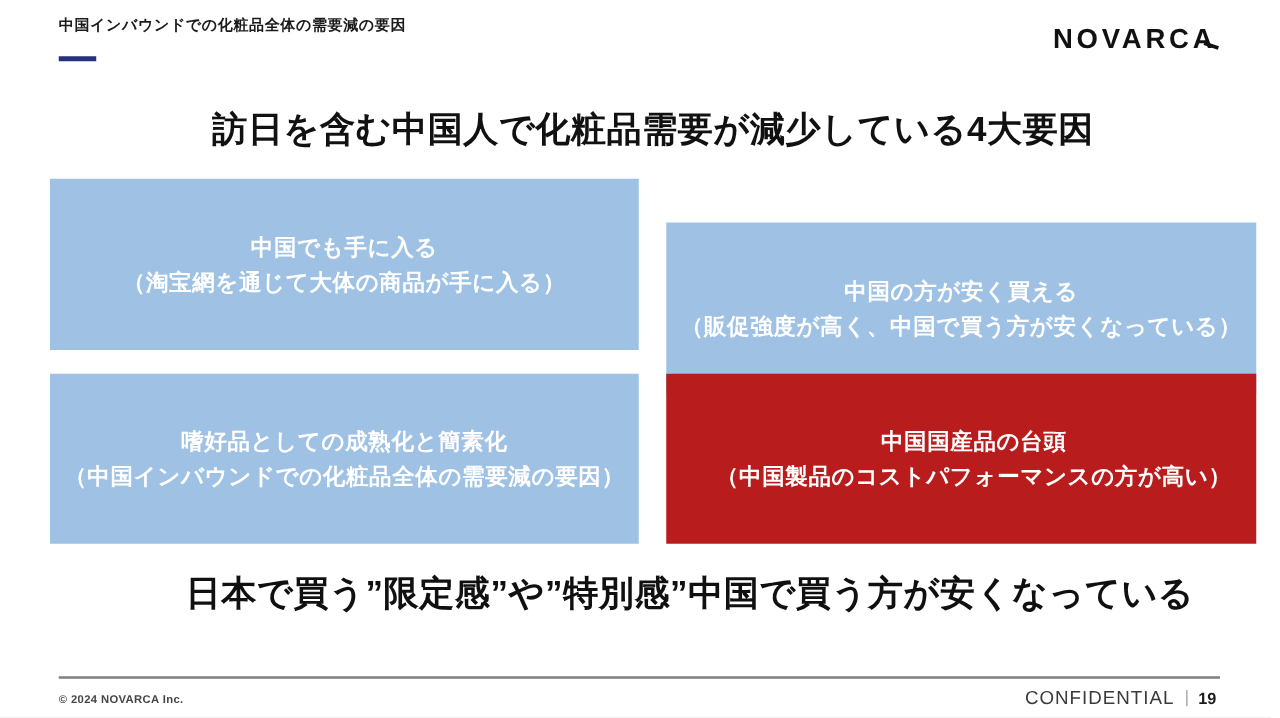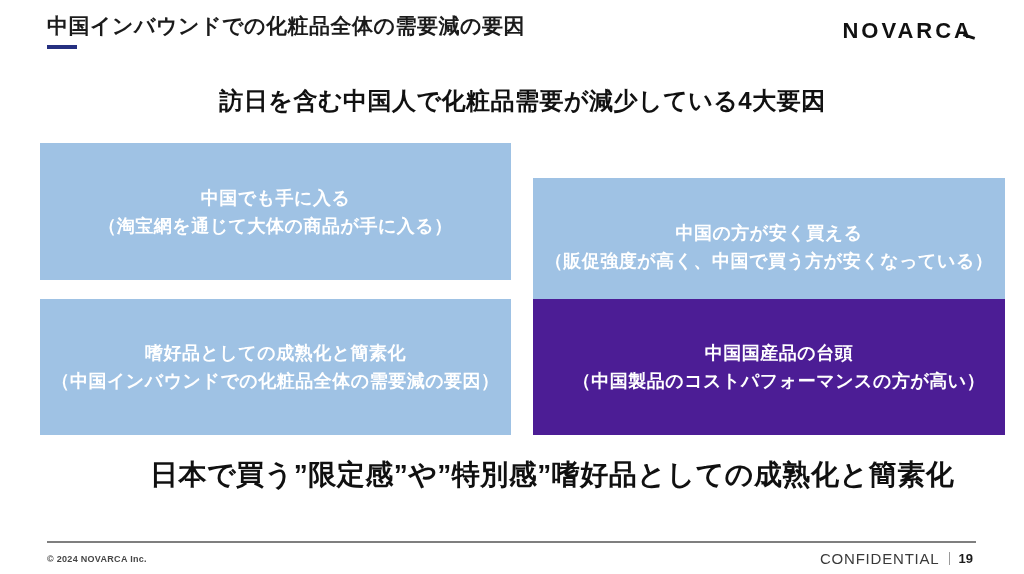--- a/index.html
+++ b/index.html
@@ -7,21 +7,21 @@
   body { font-family:"Liberation Sans","DejaVu Sans",sans-serif; }
   .slide {
     position:relative;
     width:1024px; height:574px;
     background:#ffffff;
     overflow:hidden;
     margin:0 auto;
   }
   .slide-title {
     position:absolute; left:47px; top:12px;
-    font-size:21px; font-weight:bold; color:#1b1b1b;
+    font-size:12px; font-weight:bold; color:#1b1b1b;
     letter-spacing:0.5px; white-space:nowrap;
   }
   .title-underline {
     position:absolute; left:47px; top:45px;
     width:30px; height:4px; background:#253080;
   }
   .logo {
     position:absolute; right:49px; top:18px;
     display:flex; align-items:center;
     color:#111111;
@@ -30,21 +30,21 @@
     font-size:22px; font-weight:bold; letter-spacing:3px;
   }
   .logo-tail {
     width:12px; height:3px; background:#111111;
     margin-left:-10px; margin-top:10px;
     transform:rotate(18deg);
   }
   .subtitle {
     position:absolute; left:40px; top:85px; width:965px;
     text-align:center;
-    font-size:24px; font-weight:bold; color:#111111;
+    font-size:28px; font-weight:bold; color:#111111;
     letter-spacing:0.5px;
   }
   .factor-box {
     position:absolute;
     display:flex; flex-direction:column;
     align-items:center; justify-content:center;
     text-align:center;
     color:#ffffff; font-weight:bold;
     font-size:18px; line-height:28px;
     letter-spacing:0.5px;
@@ -107,26 +107,26 @@
   <div class="factor-box box-2" style="background: rgb(159, 194, 228); color: rgb(255, 255, 255); margin-top: 35px;">
     <div>中国の方が安く買える</div>
     <div>（販促強度が高く、中国で買う方が安くなっている）</div>
   </div>
 
   <div class="factor-box box-3" style="background: rgb(159, 194, 228); color: rgb(255, 255, 255);">
     <div>嗜好品としての成熟化と簡素化</div>
     <div>（中国インバウンドでの化粧品全体の需要減の要因）</div>
   </div>
 
-  <div class="factor-box box-4" style="background: #4c1d95; color: rgb(255, 255, 255); padding-left: 20px;">
+  <div class="factor-box box-4" style="background: #b91c1c; color: rgb(255, 255, 255); padding-left: 20px;">
     <div>中国国産品の台頭</div>
     <div>（中国製品のコストパフォーマンスの方が高い）</div>
   </div>
 
-  <div class="conclusion">日本で買う”限定感”や”特別感”嗜好品としての成熟化と簡素化</div>
+  <div class="conclusion">日本で買う”限定感”や”特別感”中国で買う方が安くなっている</div>
 
   <div class="footer-rule"></div>
   <div class="footer-copyright">© 2024 NOVARCA Inc.</div>
 
   <div class="footer-right">
     <span class="confidential-label">CONFIDENTIAL</span>
     <span class="footer-divider"></span>
     <span class="page-number">19</span>
   </div>
 

